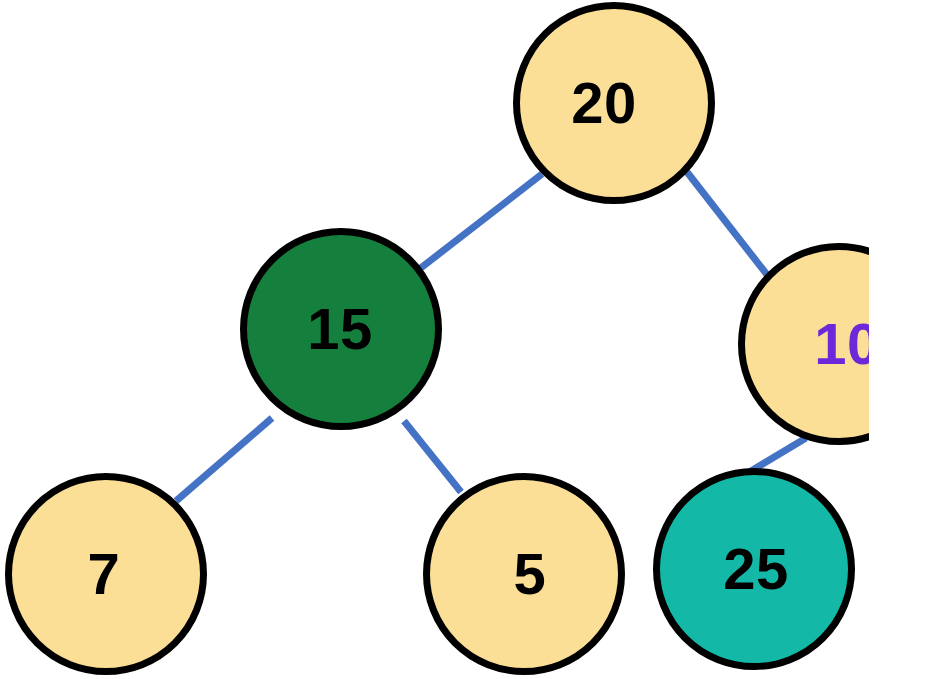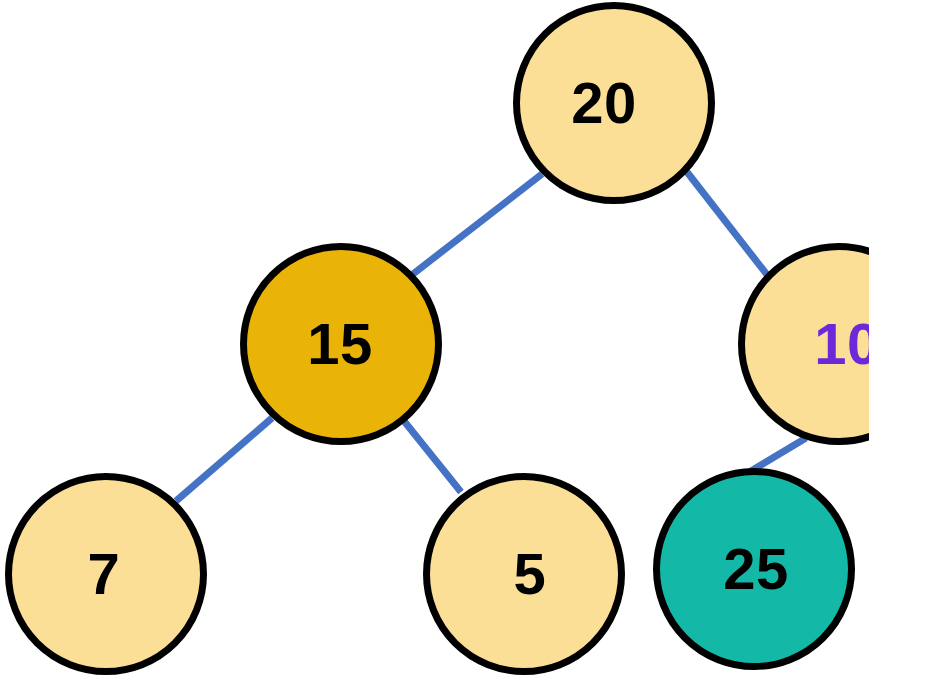--- a/index.html
+++ b/index.html
@@ -60,21 +60,21 @@
         <line x1="272" y1="418" x2="176" y2="501" stroke="#4472C4" stroke-width="7" stroke-linecap="butt"></line>
         <line x1="404" y1="421" x2="461" y2="492" stroke="#4472C4" stroke-width="7" stroke-linecap="butt"></line>
         <line x1="806" y1="438" x2="746" y2="474" stroke="#4472C4" stroke-width="7" stroke-linecap="butt"></line>
       </g>
   </svg>
 
   <div id="nodes-group">
       <div class="tree-node" style="left: 513px; top: 2px; width: 202px; height: 202px; background: rgb(251, 223, 150); border: 7px solid rgb(0, 0, 0);">
         <span class="tree-node-label" style="font-size: 58px; color: rgb(0, 0, 0); transform: translate(-10px, 0px);">20</span>
       </div>
-      <div class="tree-node" style="left: 240px; top: 243px; width: 202px; height: 202px; background: #eab308; border: 7px solid rgb(0, 0, 0);">
+      <div class="tree-node" style="left: 240px; top: 228px; width: 202px; height: 202px; background: #15803d; border: 7px solid rgb(0, 0, 0);">
         <span class="tree-node-label" style="font-size: 58px; color: rgb(0, 0, 0); transform: translate(-1px, 0px);">15</span>
       </div>
       <div class="tree-node" style="left: 738px; top: 243px; width: 202px; height: 202px; background: rgb(251, 223, 150); border: 7px solid rgb(0, 0, 0);">
         <span class="tree-node-label" style="font-size: 58px; color: #6d28d9; transform: translate(8px, 0px);">10</span>
       </div>
       <div class="tree-node" style="left: 5px; top: 473px; width: 202px; height: 202px; background: rgb(251, 223, 150); border: 7px solid rgb(0, 0, 0);">
         <span class="tree-node-label" style="font-size: 58px; color: rgb(0, 0, 0); transform: translate(-2px, 0px);">7</span>
       </div>
       <div class="tree-node" style="left: 423px; top: 473px; width: 202px; height: 202px; background: rgb(251, 223, 150); border: 7px solid rgb(0, 0, 0);">
         <span class="tree-node-label" style="font-size: 58px; color: rgb(0, 0, 0); transform: translate(6px, 0px);">5</span>

